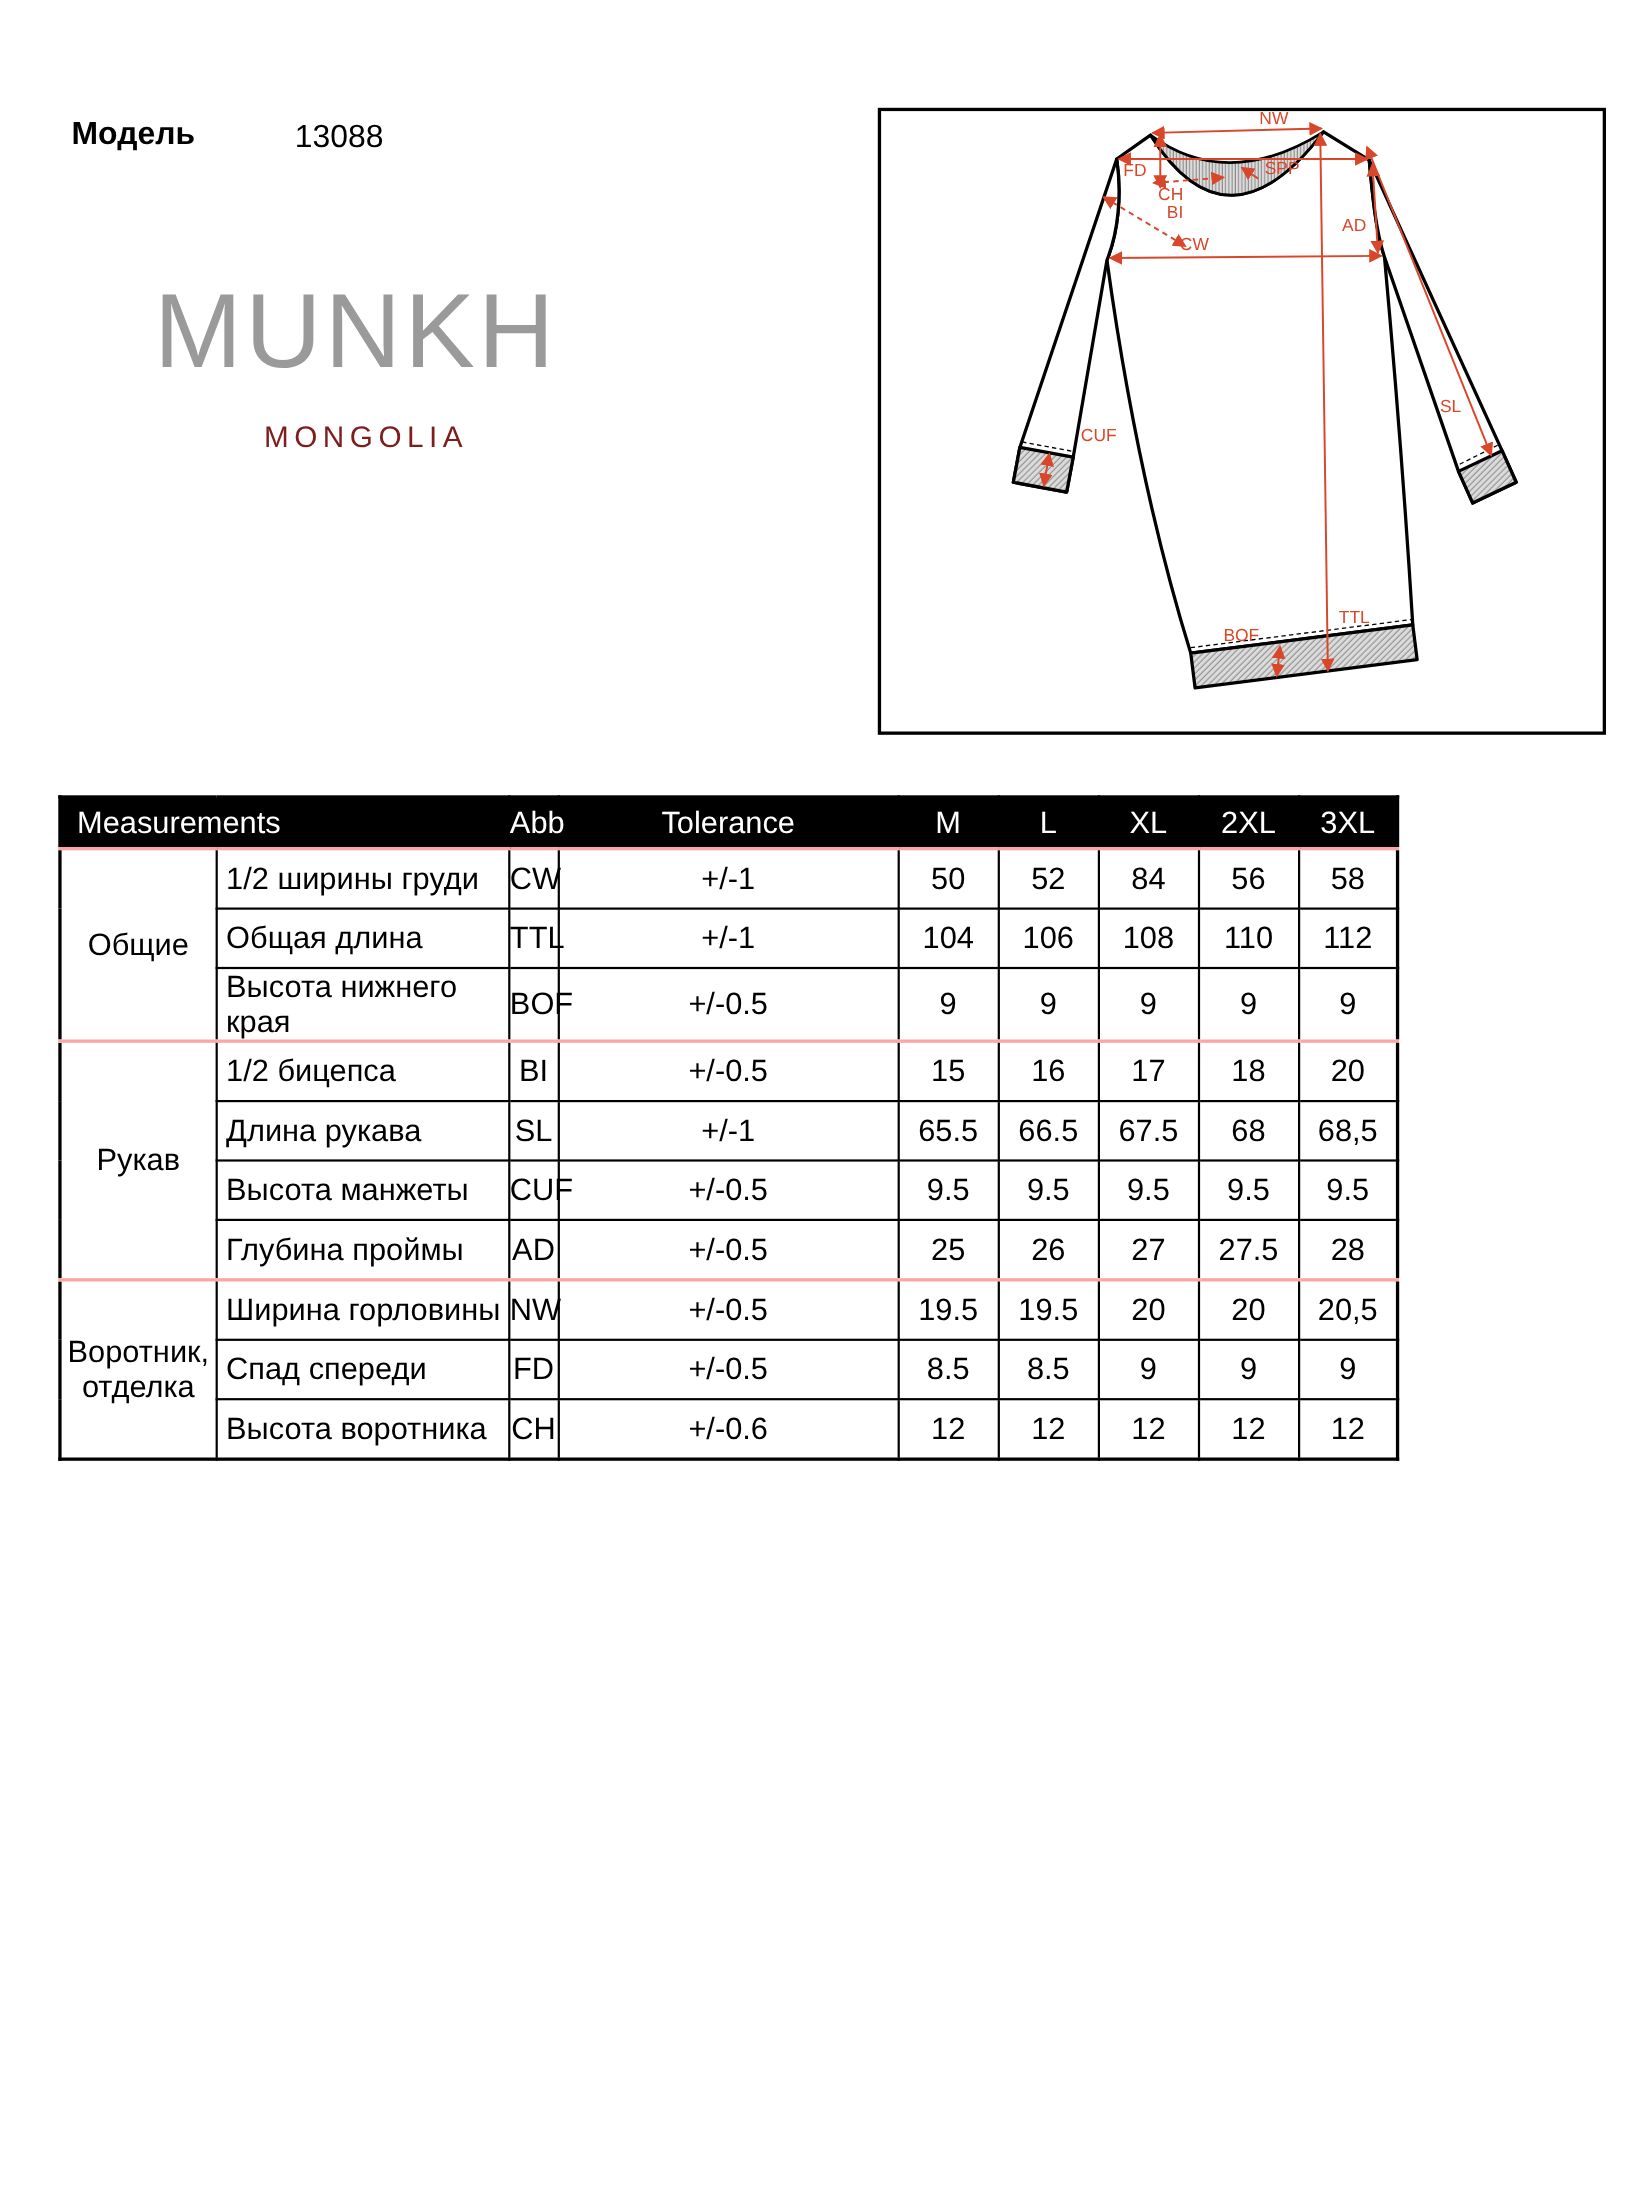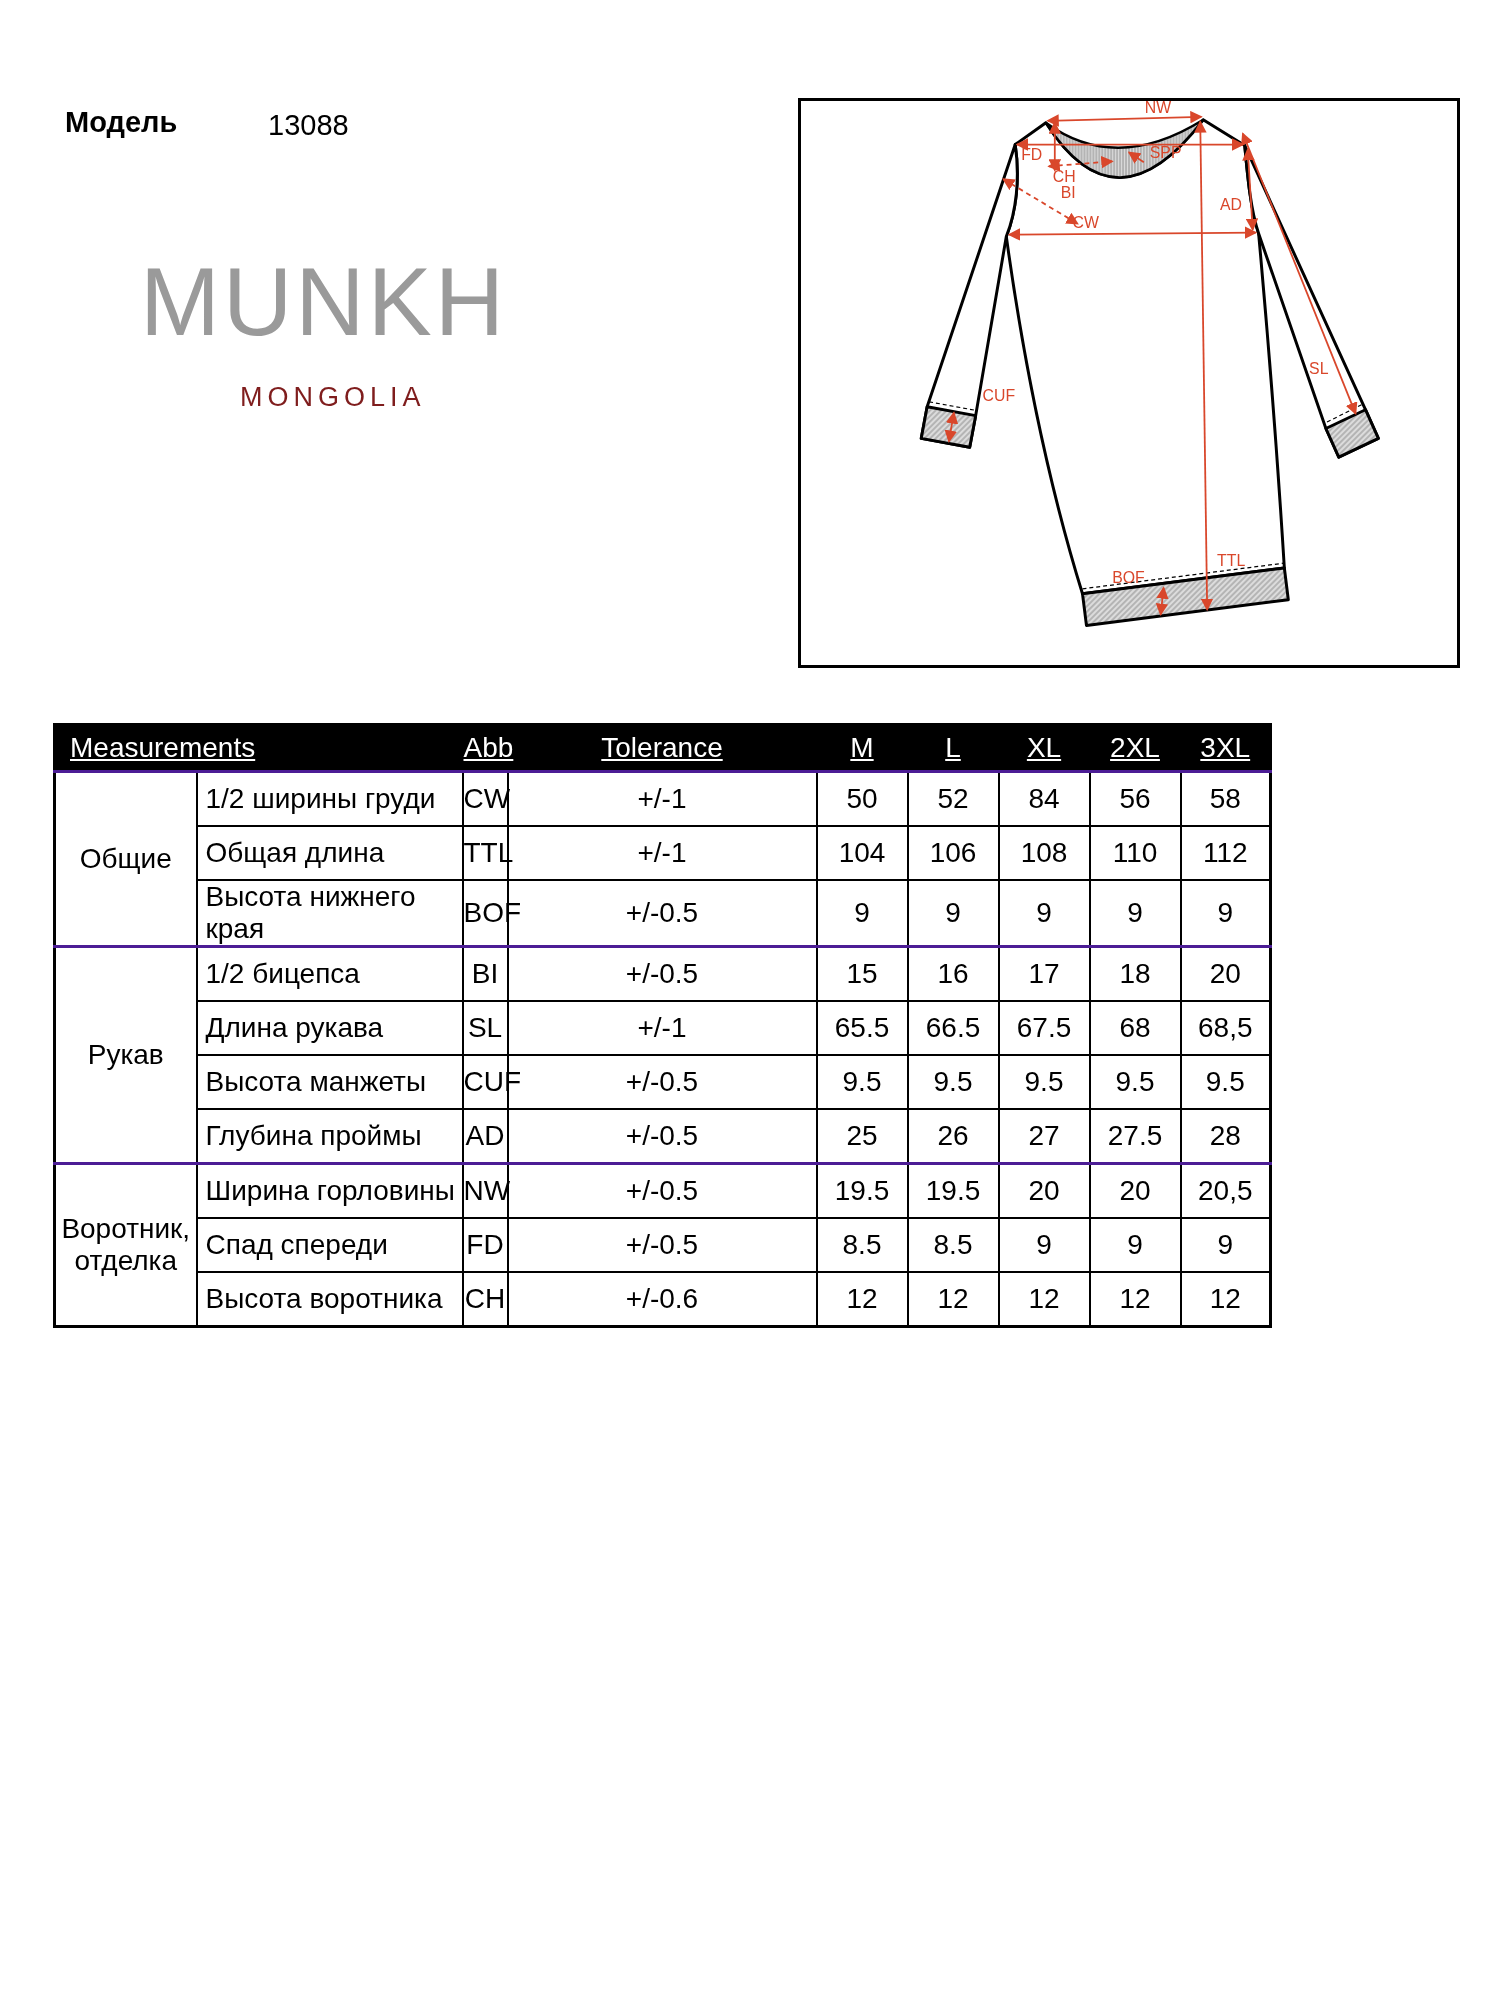--- a/index.html
+++ b/index.html
@@ -29,26 +29,26 @@
   .ann-label{font-family:"Liberation Sans",sans-serif;font-size:16px;fill:#D9472B;}
   
   #size-table{
     position:absolute;left:53px;top:723px;width:1216px;
     border-collapse:collapse;table-layout:fixed;
     border:3px solid #000;font-size:28px;
   }
   #size-table th,#size-table td{border:2px solid #000;padding:0;}
   #size-table thead th{
     background:#000;color:#fff;font-weight:normal;height:44px;
-    border-color:#000;text-align:center;text-decoration:underline;
+    border-color:#000;text-align:center;
   }
   #size-table thead th.h-meas{text-align:left;padding-left:14px;}
   #size-table tbody td{height:52px;text-align:center;background:#fff;}
   #size-table td.meas{text-align:left;padding-left:8px;}
-  #size-table tr.gstart td{border-top:3px solid #4c1d95;}
+  #size-table tr.gstart td{border-top:3px solid #fca5a5;}
   #size-table td.grp{text-align:center;}
 </style>
 </head>
 <body>
 
 <div id="page">
 
   <div id="model-row">
     <span id="model-label">Модель</span>
     <span id="model-number">13088</span>

